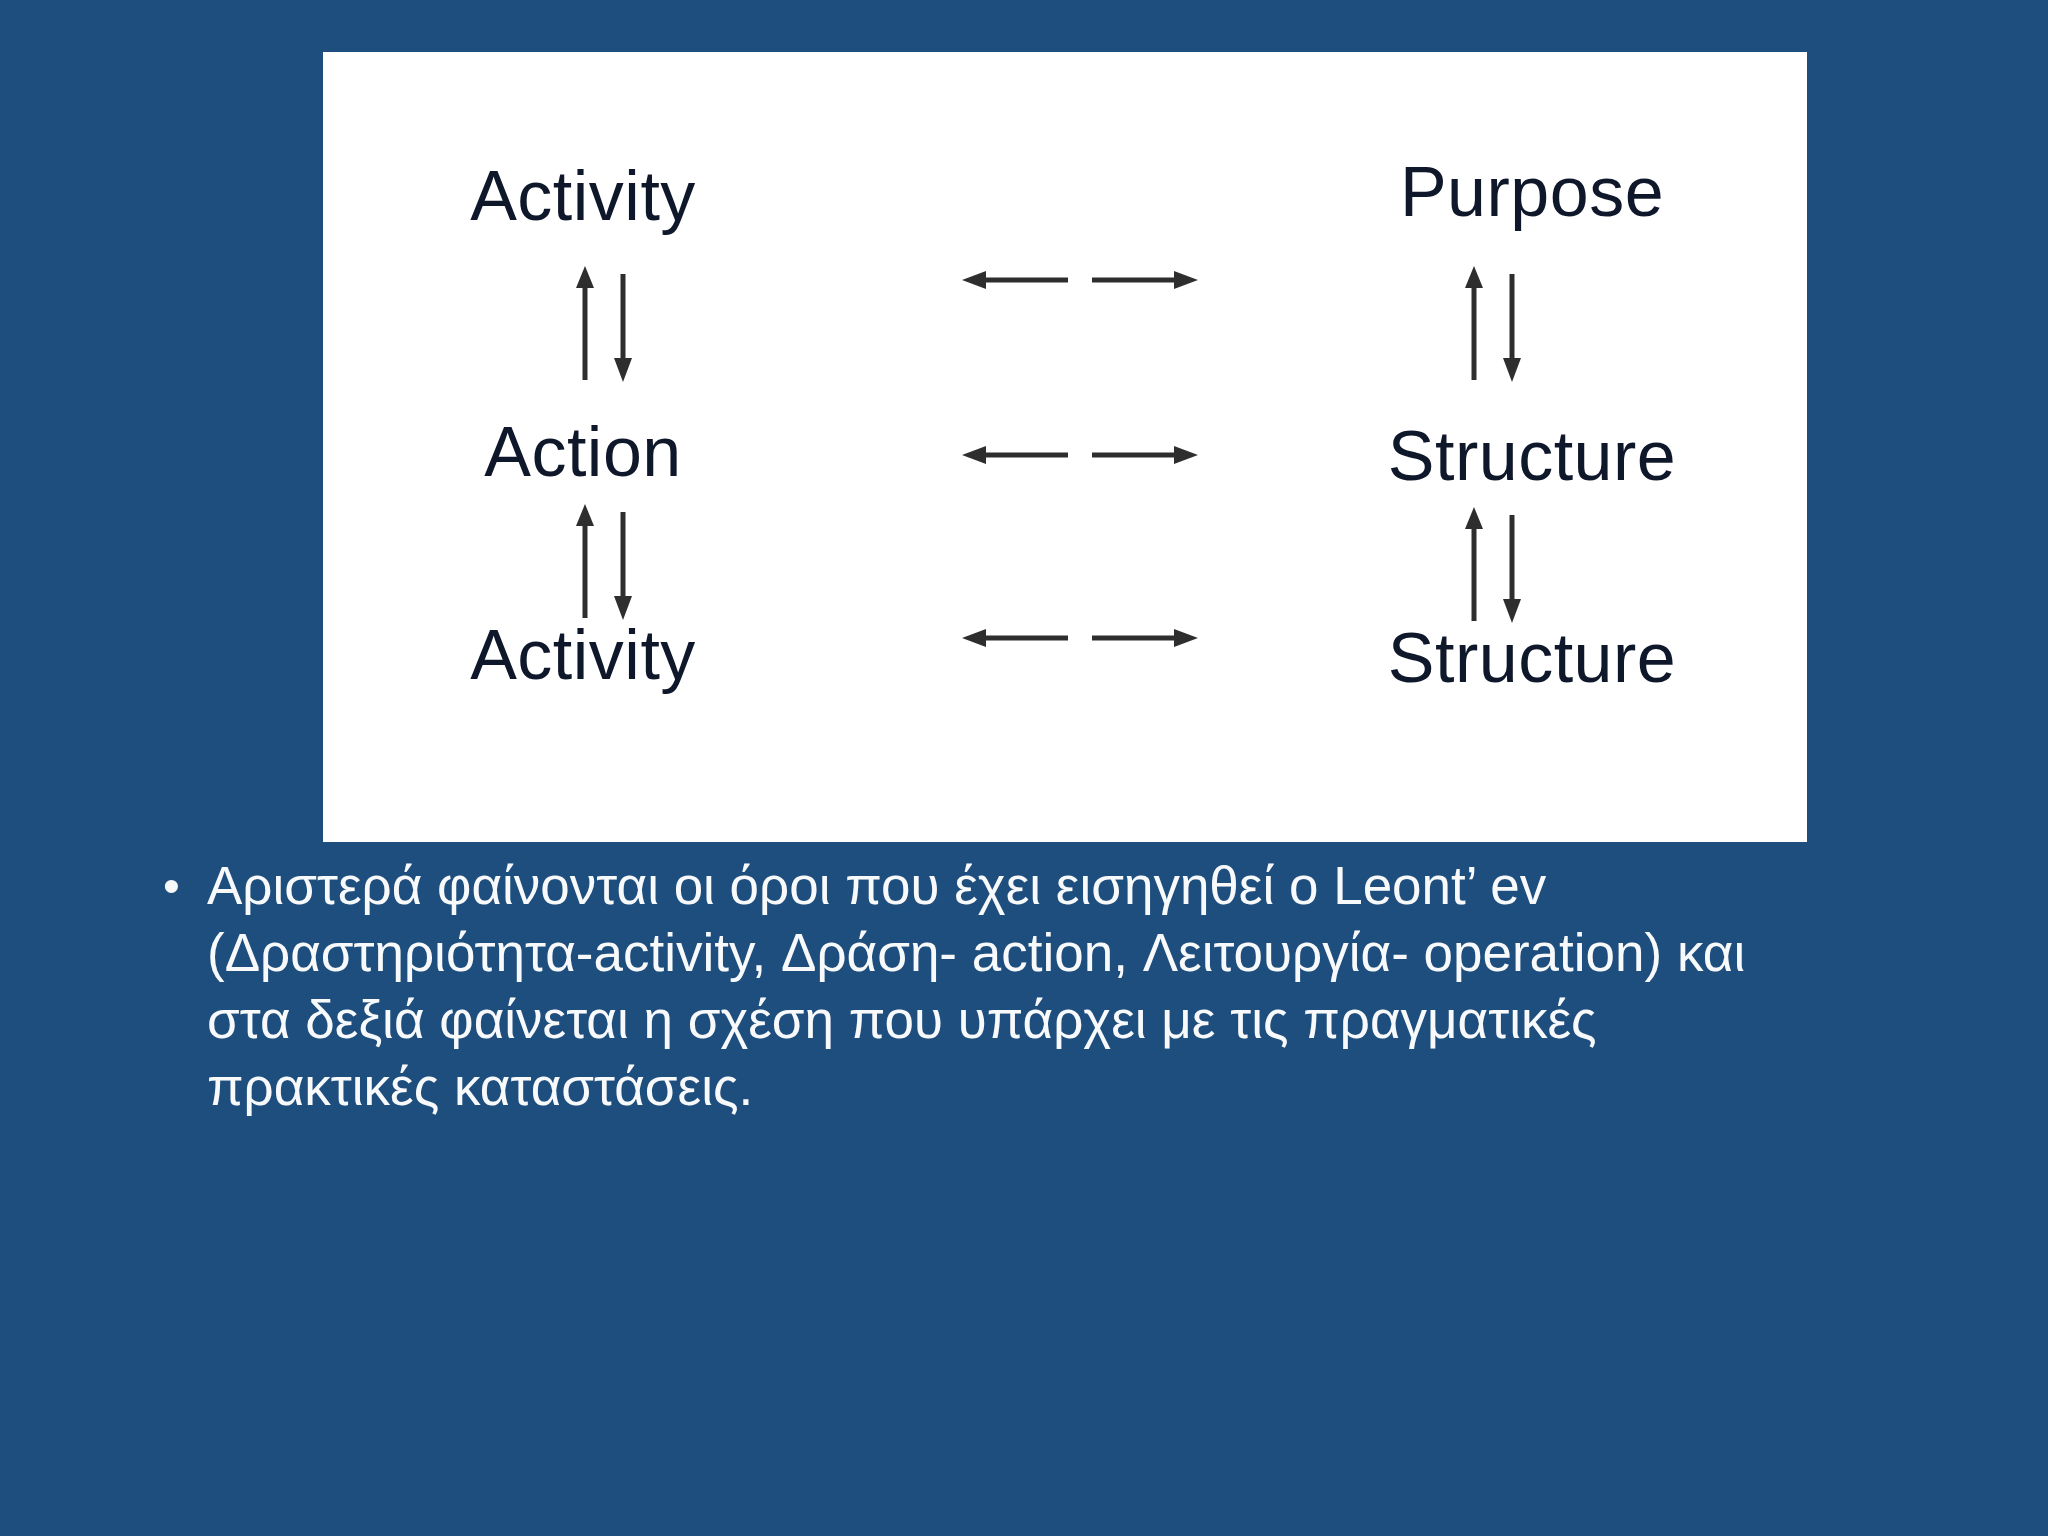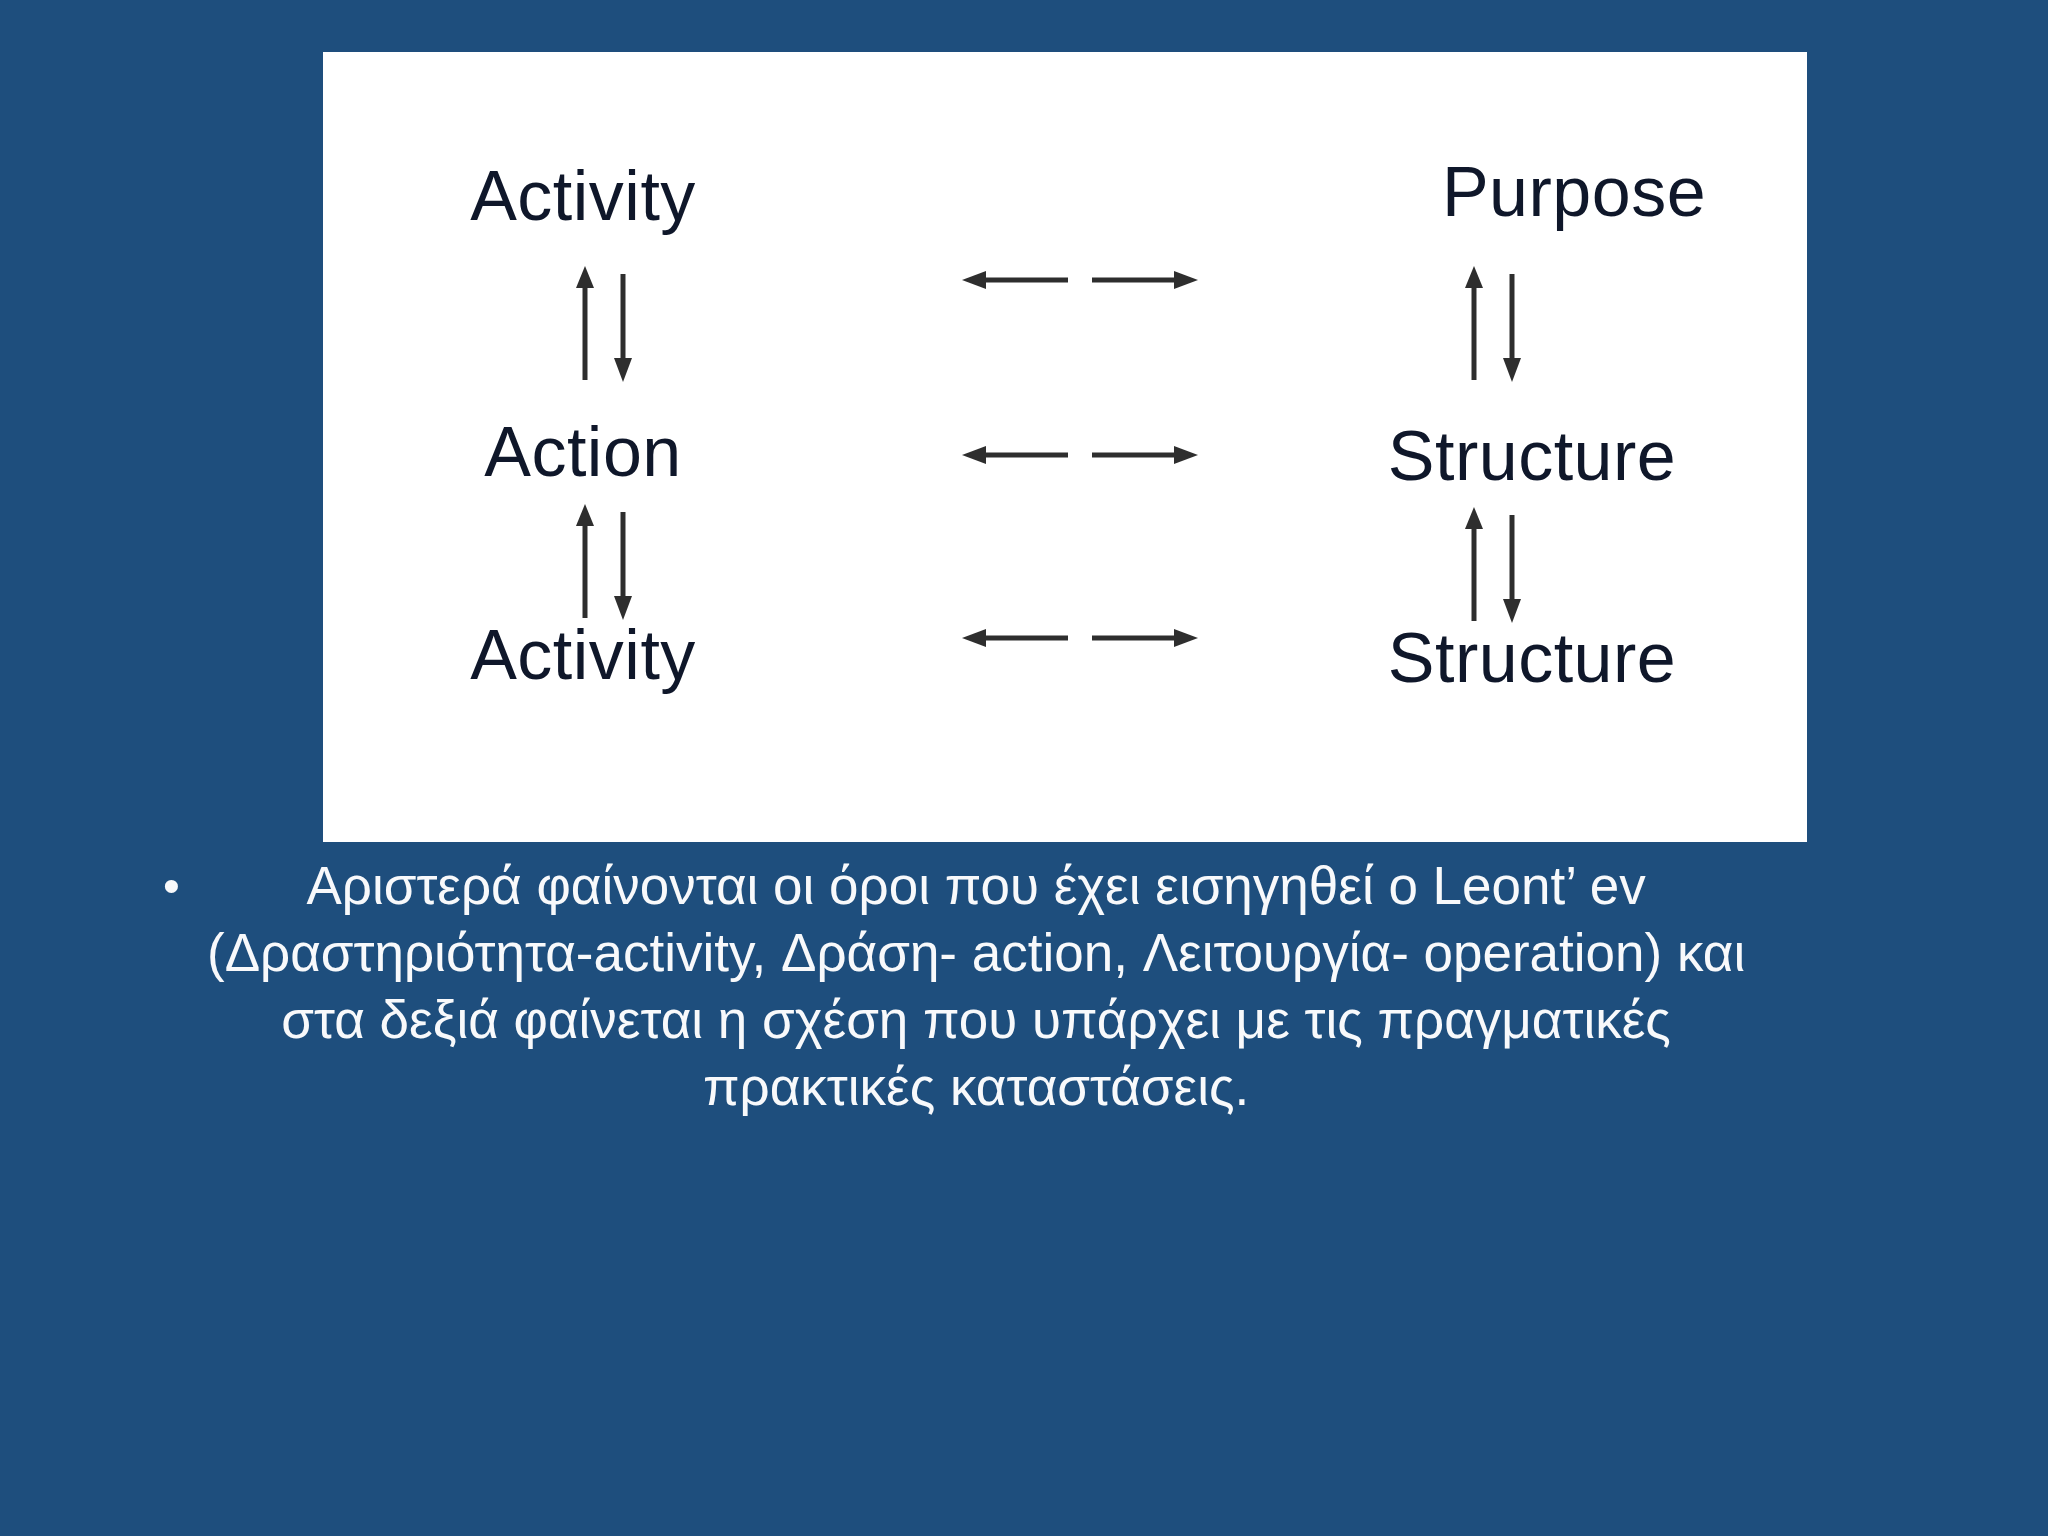--- a/index.html
+++ b/index.html
@@ -13,40 +13,40 @@
     width:1484px; height:790px; background:#FFFFFF;
   }
   .term {
     position:absolute; transform:translate(-50%,-50%);
     font-size:70px; font-weight:400; color:#0f172a;
     letter-spacing:0.5px; white-space:nowrap;
   }
   .t-activity   { left:260px;  top:144px; }
   .t-action     { left:260px;  top:400px; }
   .t-operation  { left:260px;  top:603px; }
-  .t-purpose    { left:1209px; top:140px;margin-left:42px; }
+  .t-purpose    { left:1209px; top:140px; }
   .t-structure  { left:1209px; top:404px; }
   .t-conditions { left:1209px; top:606px; }
   .pair { position:absolute; transform:translate(-50%,-50%); }
   .vp-l1 { left:282px;  top:272px; }
   .vp-l2 { left:282px;  top:510px; }
   .vp-r1 { left:1171px; top:272px; }
   .vp-r2 { left:1171px; top:513px; }
   .hp-1  { left:757px;  top:228px; }
   .hp-2  { left:757px;  top:403px; }
   .hp-3  { left:757px;  top:586px; }
   .arrow-stroke { stroke:#2E2E2E; stroke-width:5; fill:none; }
   .arrow-head   { fill:#2E2E2E; stroke:none; }
   .bullet-para {
     position:absolute; left:163px; top:852px;
     display:flex; align-items:flex-start;
     color:#F8F9FB; font-size:53px; line-height:67px;
   }
   .bullet-glyph { flex:none; width:44px; font-size:48px; line-height:67px; }
-  .bullet-lines div { white-space:nowrap;text-align:center; }
+  .bullet-lines div { white-space:nowrap; }
 </style>
 </head>
 <body>
 
 <div class="slide">
 
   <div class="diagram-box">
 
     <span class="term t-activity">Activity</span>
     <span class="term t-action">Action</span>

